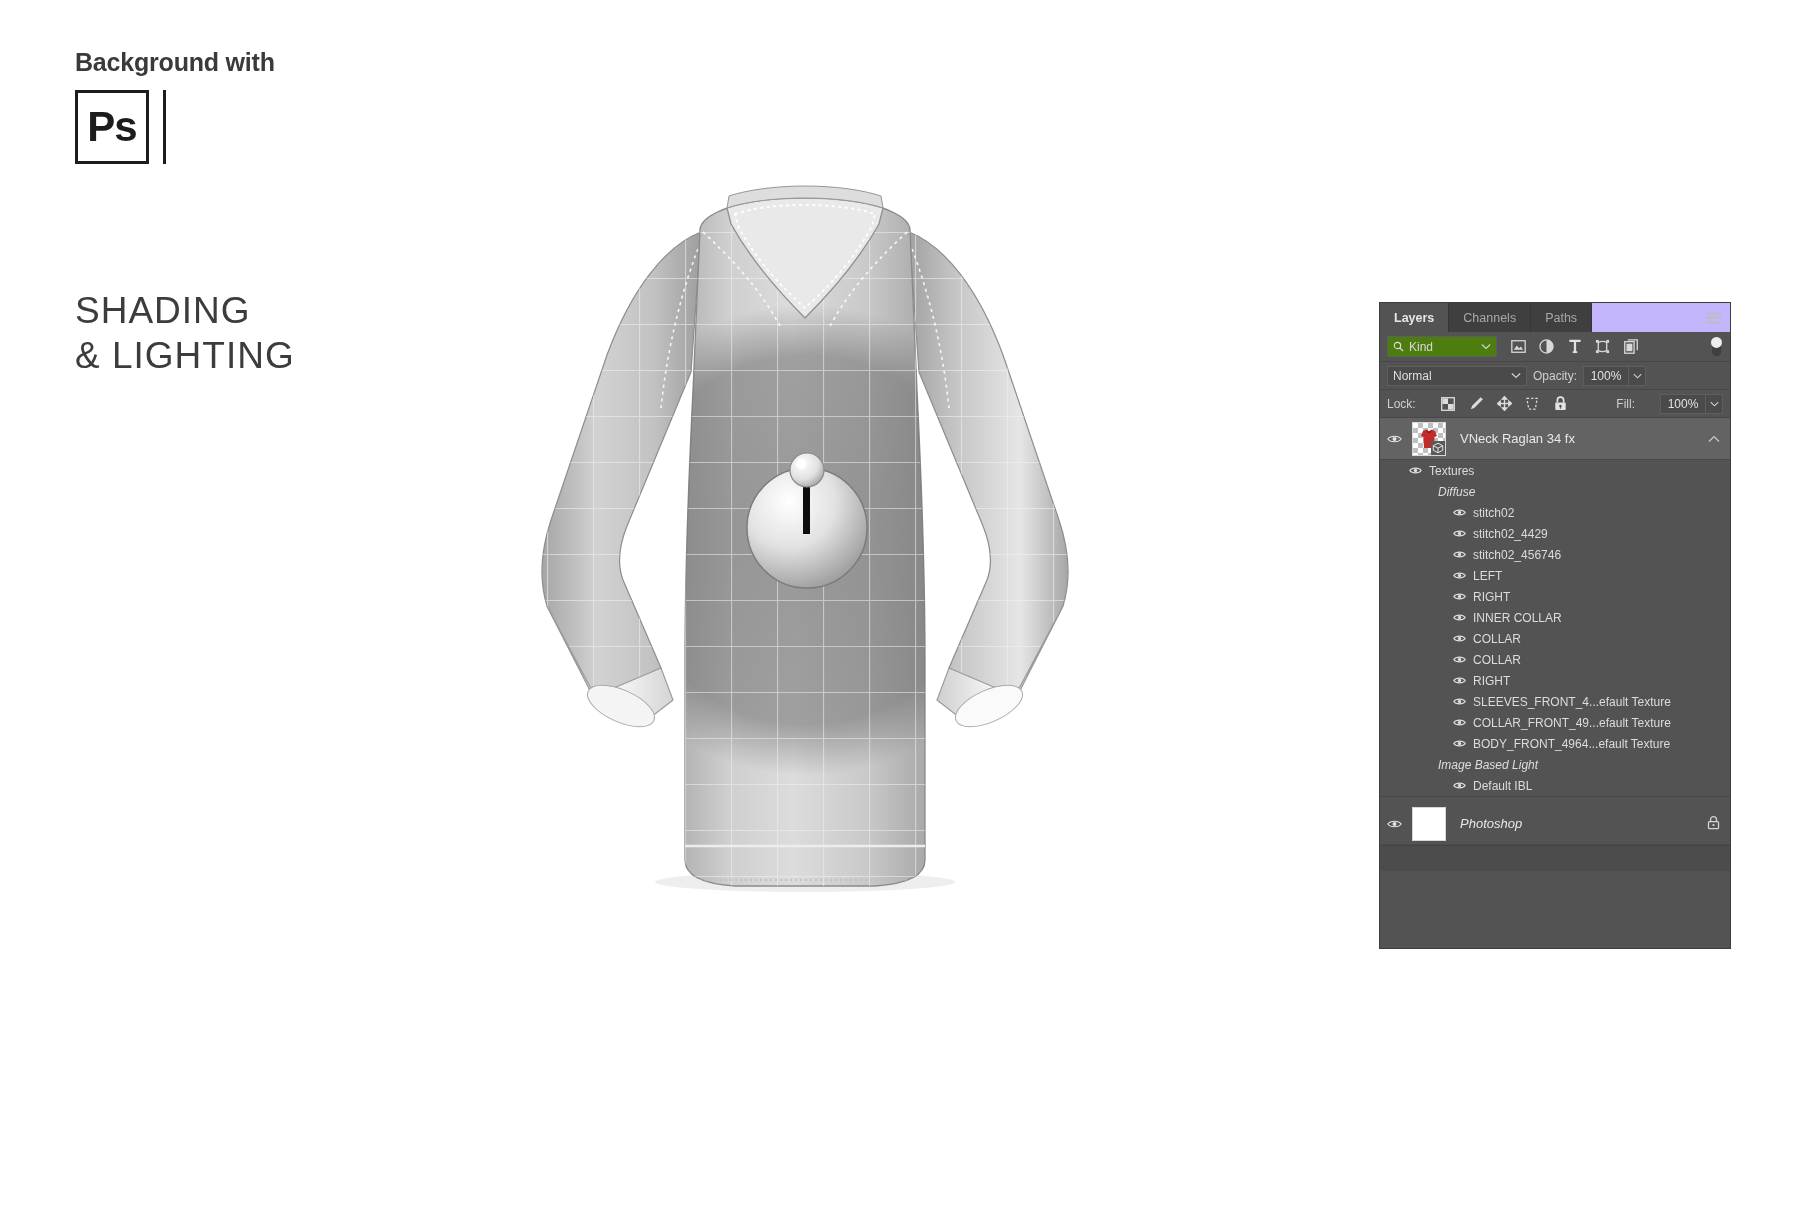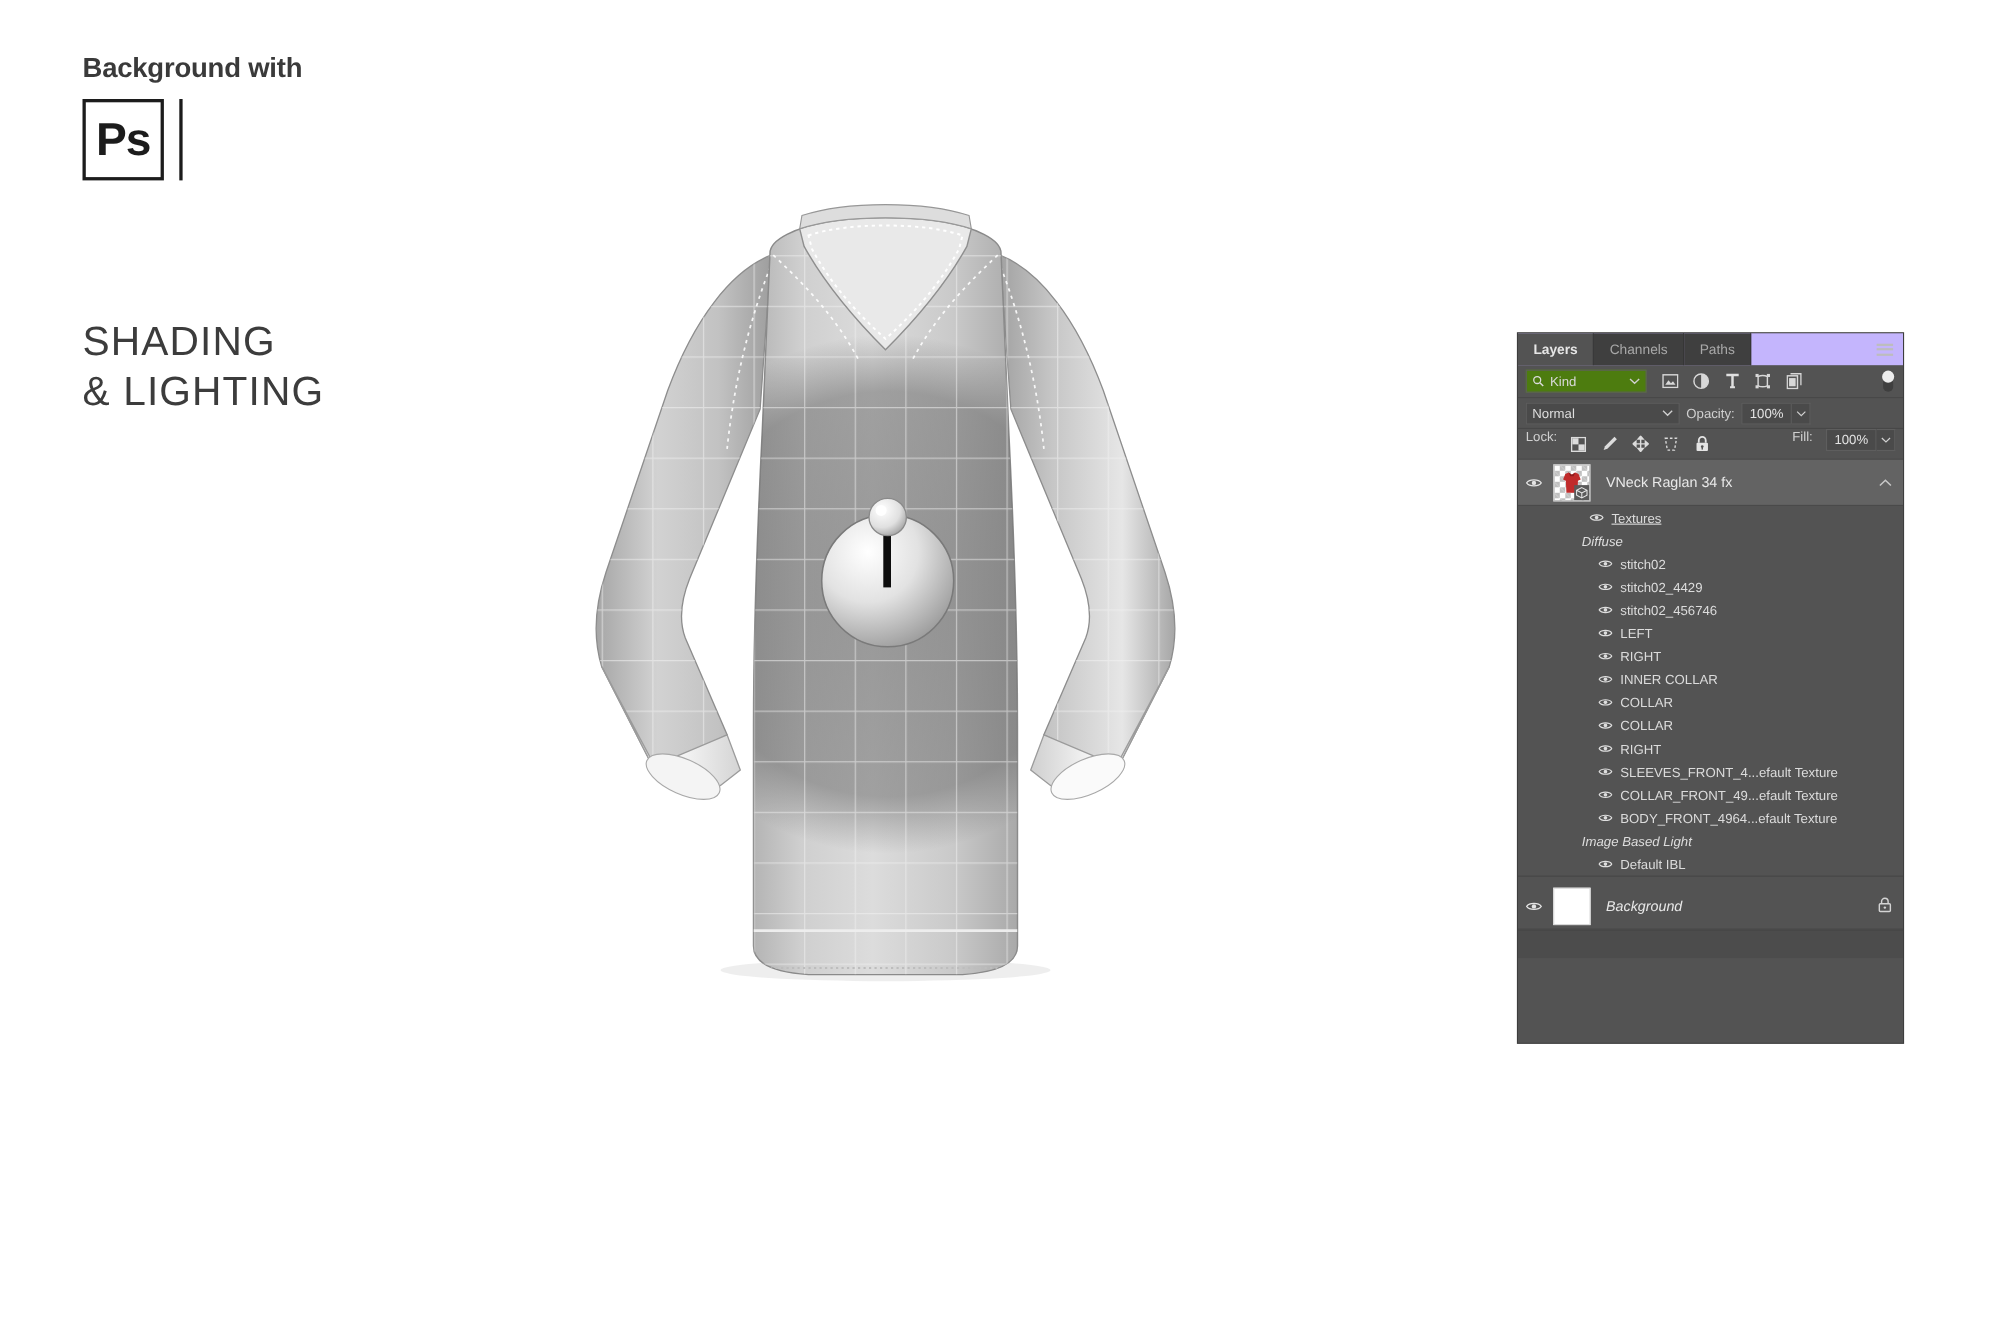--- a/index.html
+++ b/index.html
@@ -105,22 +105,22 @@
     height: 20px; min-width: 46px; background: #4a4a4a; border: 1px solid #5e5e5e;
     display: flex; align-items: center; justify-content: center;
     font-size: 12px; color: #e2e2e2;
   }
   .num-chev {
     height: 20px; width: 17px; background: #4a4a4a; border: 1px solid #5e5e5e; border-left: none;
     display: flex; align-items: center; justify-content: center;
   }
 
   .lock-row {
-    height: 28px; display: flex; padding: 0 7px;
-    background: #535353; border-bottom: 1px solid #474747; gap: 12px;
+    height: 28px; display: flex; align-items: center; padding: 0 7px;
+    background: #535353; border-bottom: 1px solid #474747; gap: 25px;
   }
   .lock-icons { display: flex; align-items: center; gap: 13px; }
 
   .layer-list { background: #535353; }
   .layer-row {
     display: flex; align-items: center; height: 42px;
     border-bottom: 1px solid #4a4a4a; position: relative;
   }
   .layer-row.selected { background: #636363; }
   .eye-cell { width: 28px; display: flex; align-items: center; justify-content: center; }
@@ -137,21 +137,21 @@
   .layer-name.italic { font-style: italic; }
   .row-right { margin-left: auto; padding-right: 10px; display: flex; align-items: center; gap: 10px; }
 
   .sub-row {
     display: flex; align-items: center; height: 21px;
     font-size: 12px; color: #dcdcdc;
   }
   .sub-row .eye-sm { width: 14px; display: flex; align-items: center; justify-content: center; margin-right: 7px; }
   .sub-row .sub-label { white-space: nowrap; }
   .sub-row .sub-label.italic { font-style: italic; color: #dedede; }
-  .indent-1 { padding-left: 64px; text-decoration: underline; }
+  .indent-1 { padding-left: 28px; }
   .indent-2 { padding-left: 58px; }
   .indent-3 { padding-left: 72px; }
 
   .panel-footer { height: 26px; background: #4c4c4c; border-top: 1px solid #444; }
   .list-divider { height: 1px; background: #474747; }
 </style>
 </head>
 <body>
 
 <div id="page">
@@ -608,21 +608,21 @@
       <div class="list-divider"></div>
 
       <div class="layer-row" style="margin-top:6px;">
         <span class="eye-cell">
           <svg width="15" height="10" viewBox="0 0 18 12">
             <path d="M1 6 C4 1.6 14 1.6 17 6 C14 10.4 4 10.4 1 6 Z" fill="none" stroke="#e4e4e4" stroke-width="1.3"></path>
             <circle cx="9" cy="6" r="2.4" fill="#e4e4e4"></circle>
           </svg>
         </span>
         <span class="thumb white-thumb"></span>
-        <span class="layer-name italic">Background</span>
+        <span class="layer-name italic">Photoshop</span>
         <span class="row-right">
           <span>
             <svg width="13" height="15" viewBox="0 0 14 16">
               <path d="M3.8 7 V4.8 A3.2 3.2 0 0 1 10.2 4.8 V7" fill="none" stroke="#d4d4d4" stroke-width="1.4"></path>
               <rect x="1.6" y="7" width="10.8" height="7.6" rx="1" fill="none" stroke="#d4d4d4" stroke-width="1.4"></rect>
               <circle cx="7" cy="10.8" r="1.2" fill="#d4d4d4"></circle>
             </svg>
           </span>
         </span>
       </div>

